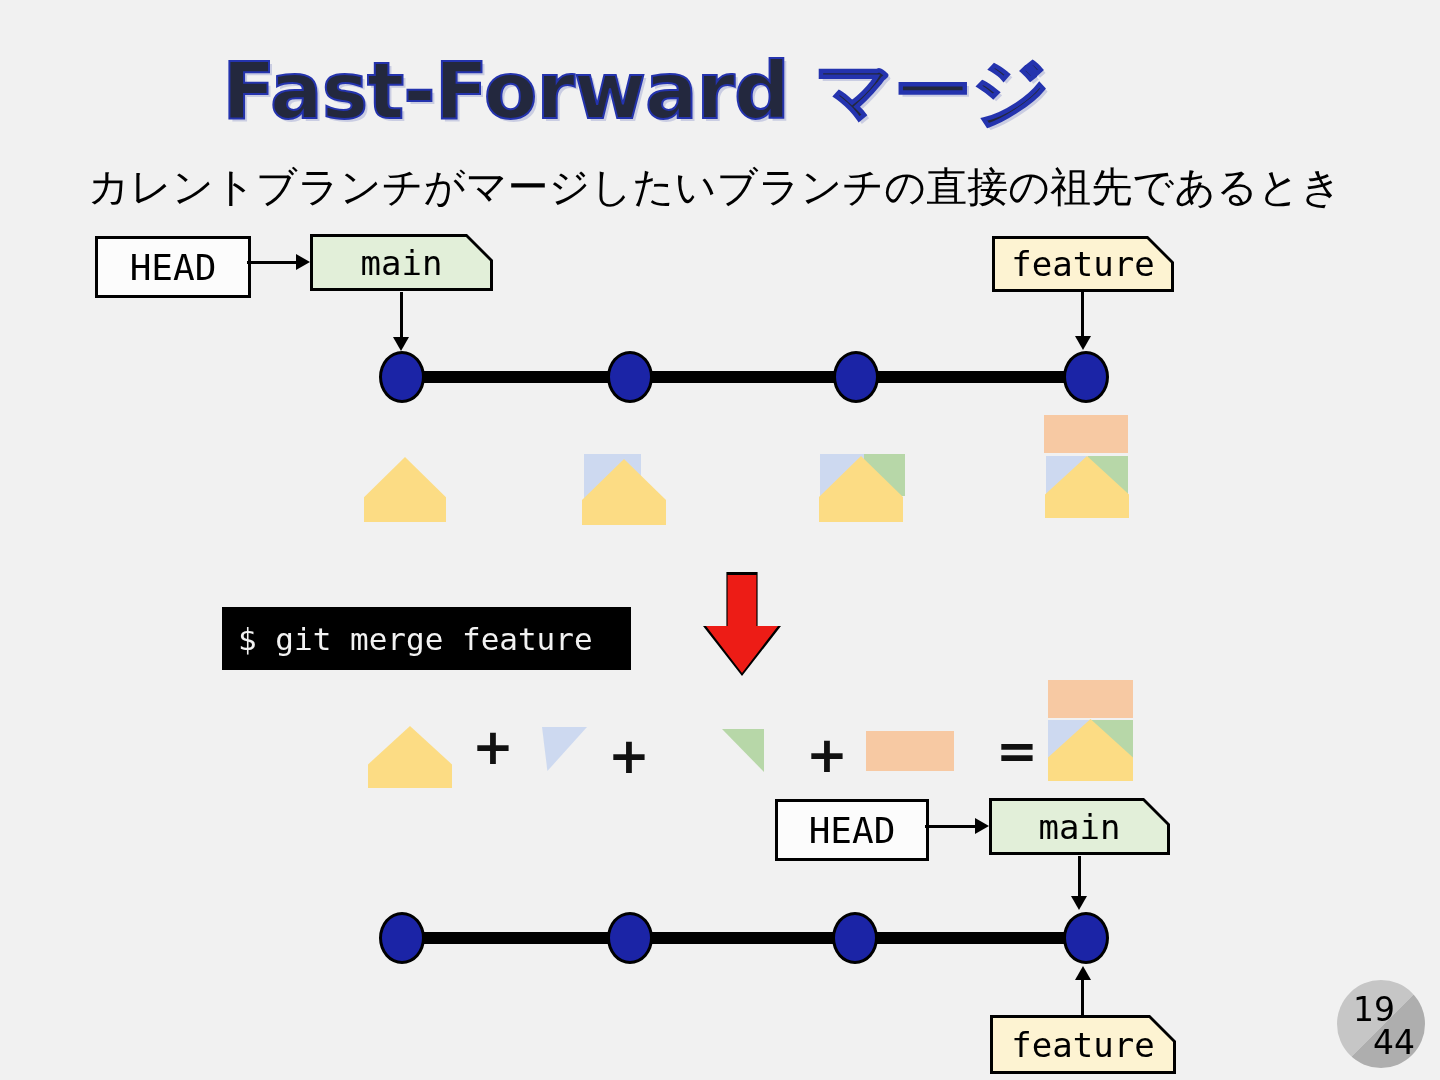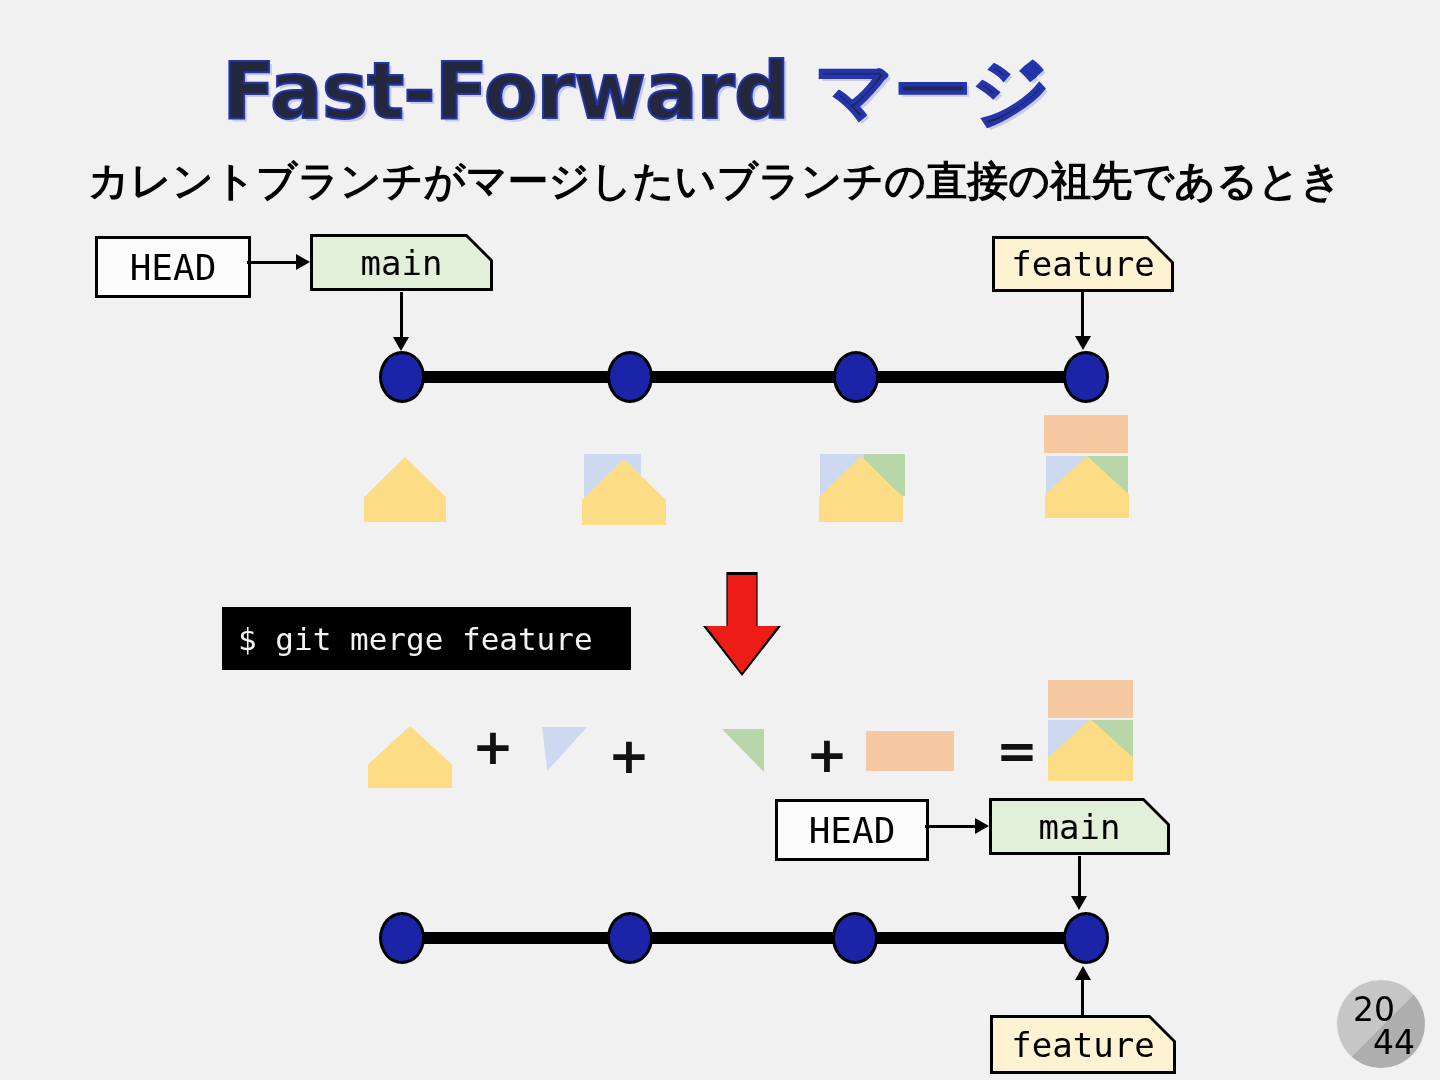--- a/index.html
+++ b/index.html
@@ -13,22 +13,22 @@
 
   
   .slide-title{
     left:0;top:40px;width:1272px;text-align:center;
     font-size:78px;font-weight:bold;letter-spacing:-1px;
     color:var(--c-title_fill,#23283e);
     -webkit-text-stroke:2px var(--c-title_stroke,#2433ae);
     text-shadow:3px 3px 0 rgba(30,44,158,0.18);
   }
   .subtitle{
-    left:88px;top:154px;width:1330px;
-    font-size:41px;font-weight:bold;color:#000;
+    left:88px;top:160px;width:1330px;
+    font-size:41px;font-weight:normal;color:#000;
   }
   .merge-note{
     left:905px;top:563px;width:500px;
     font-size:39px;font-weight:bold;color:#000;line-height:1.35;
   }
 
   
   .head-box{
     background:var(--c-head_fill,#fcfcfc);
     border:3px solid #000;
@@ -216,15 +216,15 @@
   <div class="abs vline" style="left:1081px;top:979px;height:36px;"></div>
 </div>
 
 <div class="abs tag tag-feature" style="left:990px;top:1015px;width:186px;height:59px;">
   <div class="tag-outer"></div>
     <div class="tag-inner"></div>
   <div class="tag-label">feature</div>
 </div>
 
 <div class="abs page-circle" style="left:1337px;top:980px;">
-  <span class="page-cur">20</span>
+  <span class="page-cur">19</span>
   <span class="page-tot">44</span>
 </div>
 
 </body></html>

